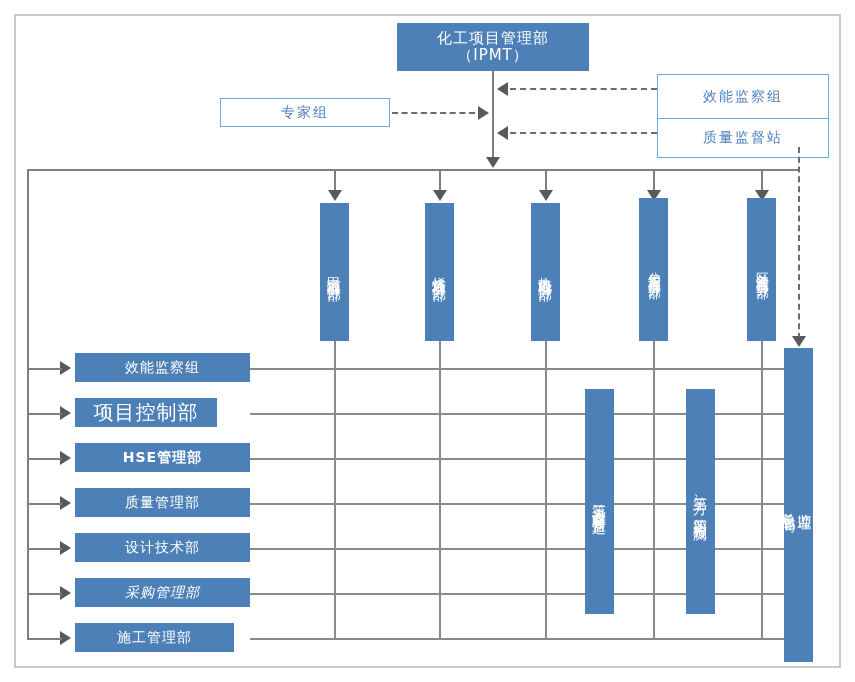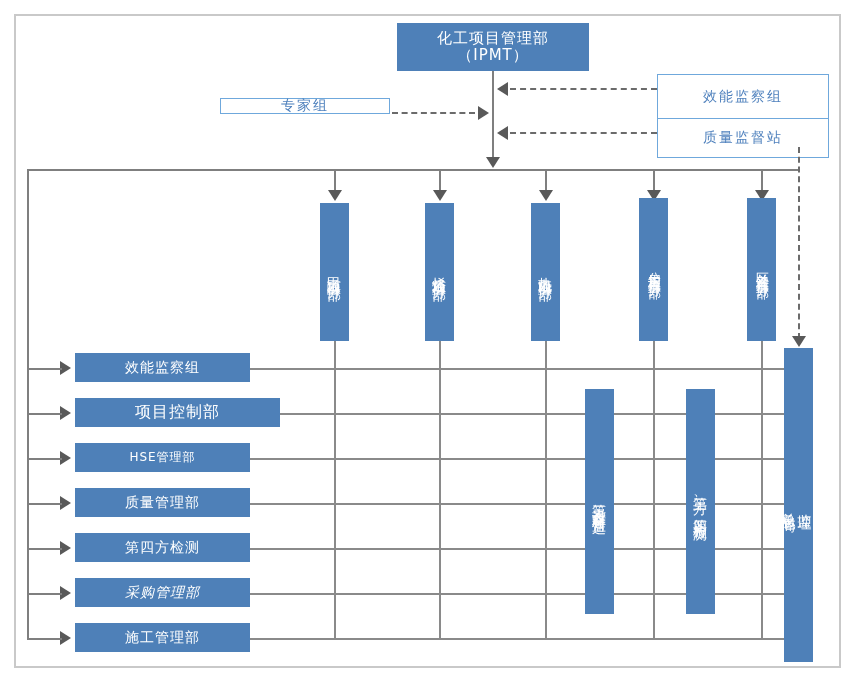--- a/index.html
+++ b/index.html
@@ -82,21 +82,21 @@
   <div class="outer-frame"></div>
 
   <div class="bx" style="left:397px; top:23px; width:192px; height:48px; flex-direction:column; font-size:15px;">
     <span>化工项目管理部</span>
     <span>（IPMT）</span>
   </div>
 
   <div class="vl" style="left:492px; top:71px; height:90px;"></div>
   <div class="ar ar-down" style="left:486px; top:157px;"></div>
 
-  <div class="obx" style="left:220px; top:98px; width:170px; height:16px; font-size:14px;">
+  <div class="obx" style="left:220px; top:98px; width:170px; height:29px; font-size:14px;">
     <span>专家组</span>
   </div>
   <div class="hl-d" style="left:392px; top:112px; width:83px;"></div>
   <div class="ar ar-right" style="left:478px; top:106px;"></div>
 
   <div class="obx" style="left:657px; top:74px; width:172px; height:45px; font-size:14px;">
     <span>效能监察组</span>
   </div>
   <div class="hl-d" style="left:510px; top:88px; width:147px;"></div>
   <div class="ar ar-left" style="left:497px; top:82px;"></div>
@@ -154,51 +154,51 @@
   <div class="bx vbx" style="left:747px; top:198px; width:29px; height:143px; font-size:13px;">
     <span class="vt">区外工程项目分部</span>
   </div>
 
   <div class="bx" style="left:75px; top:353px; width:175px; height:29px; font-size:14px;">
     <span>效能监察组</span>
   </div>
   <div class="ar ar-right" style="left:60px; top:361px;"></div>
   <div class="hl" style="left:27px; top:368px; width:35px;"></div>
 
-  <div class="bx" style="left:75px; top:398px; width:205px; height:29px; font-size:16px;">
+  <div class="bx" style="left:75px; top:398px; width:142px; height:29px; font-size:20px;">
     <span>项目控制部</span>
   </div>
   <div class="ar ar-right" style="left:60px; top:406px;"></div>
   <div class="hl" style="left:27px; top:413px; width:35px;"></div>
 
-  <div class="bx" style="left:75px; top:443px; width:175px; height:29px; font-size:12px;">
+  <div class="bx" style="left:75px; top:443px; width:175px; height:29px; font-size:14px;font-weight:bold;">
     <span>HSE管理部</span>
   </div>
   <div class="ar ar-right" style="left:60px; top:451px;"></div>
   <div class="hl" style="left:27px; top:458px; width:35px;"></div>
 
   <div class="bx" style="left:75px; top:488px; width:175px; height:29px; font-size:14px;">
     <span>质量管理部</span>
   </div>
   <div class="ar ar-right" style="left:60px; top:496px;"></div>
   <div class="hl" style="left:27px; top:503px; width:35px;"></div>
 
   <div class="bx" style="left:75px; top:533px; width:175px; height:29px; font-size:14px;">
-    <span>第四方检测</span>
+    <span>设计技术部</span>
   </div>
   <div class="ar ar-right" style="left:60px; top:541px;"></div>
   <div class="hl" style="left:27px; top:548px; width:35px;"></div>
 
   <div class="bx" style="left:75px; top:578px; width:175px; height:29px; font-size:14px;font-style:italic;">
     <span>采购管理部</span>
   </div>
   <div class="ar ar-right" style="left:60px; top:586px;"></div>
   <div class="hl" style="left:27px; top:593px; width:35px;"></div>
 
-  <div class="bx" style="left:75px; top:623px; width:175px; height:29px; font-size:14px;">
+  <div class="bx" style="left:75px; top:623px; width:159px; height:29px; font-size:14px;">
     <span>施工管理部</span>
   </div>
   <div class="ar ar-right" style="left:60px; top:631px;"></div>
   <div class="hl" style="left:27px; top:638px; width:35px;"></div>
 
   <div class="bx vbx" style="left:585px; top:389px; width:29px; height:225px; font-size:14px;">
     <span class="vt">第三方设备材料监造</span>
   </div>
   <div class="bx vbx" style="left:686px; top:389px; width:29px; height:225px; font-size:14px;">
     <span class="vt">第三方、第四方检测</span>

